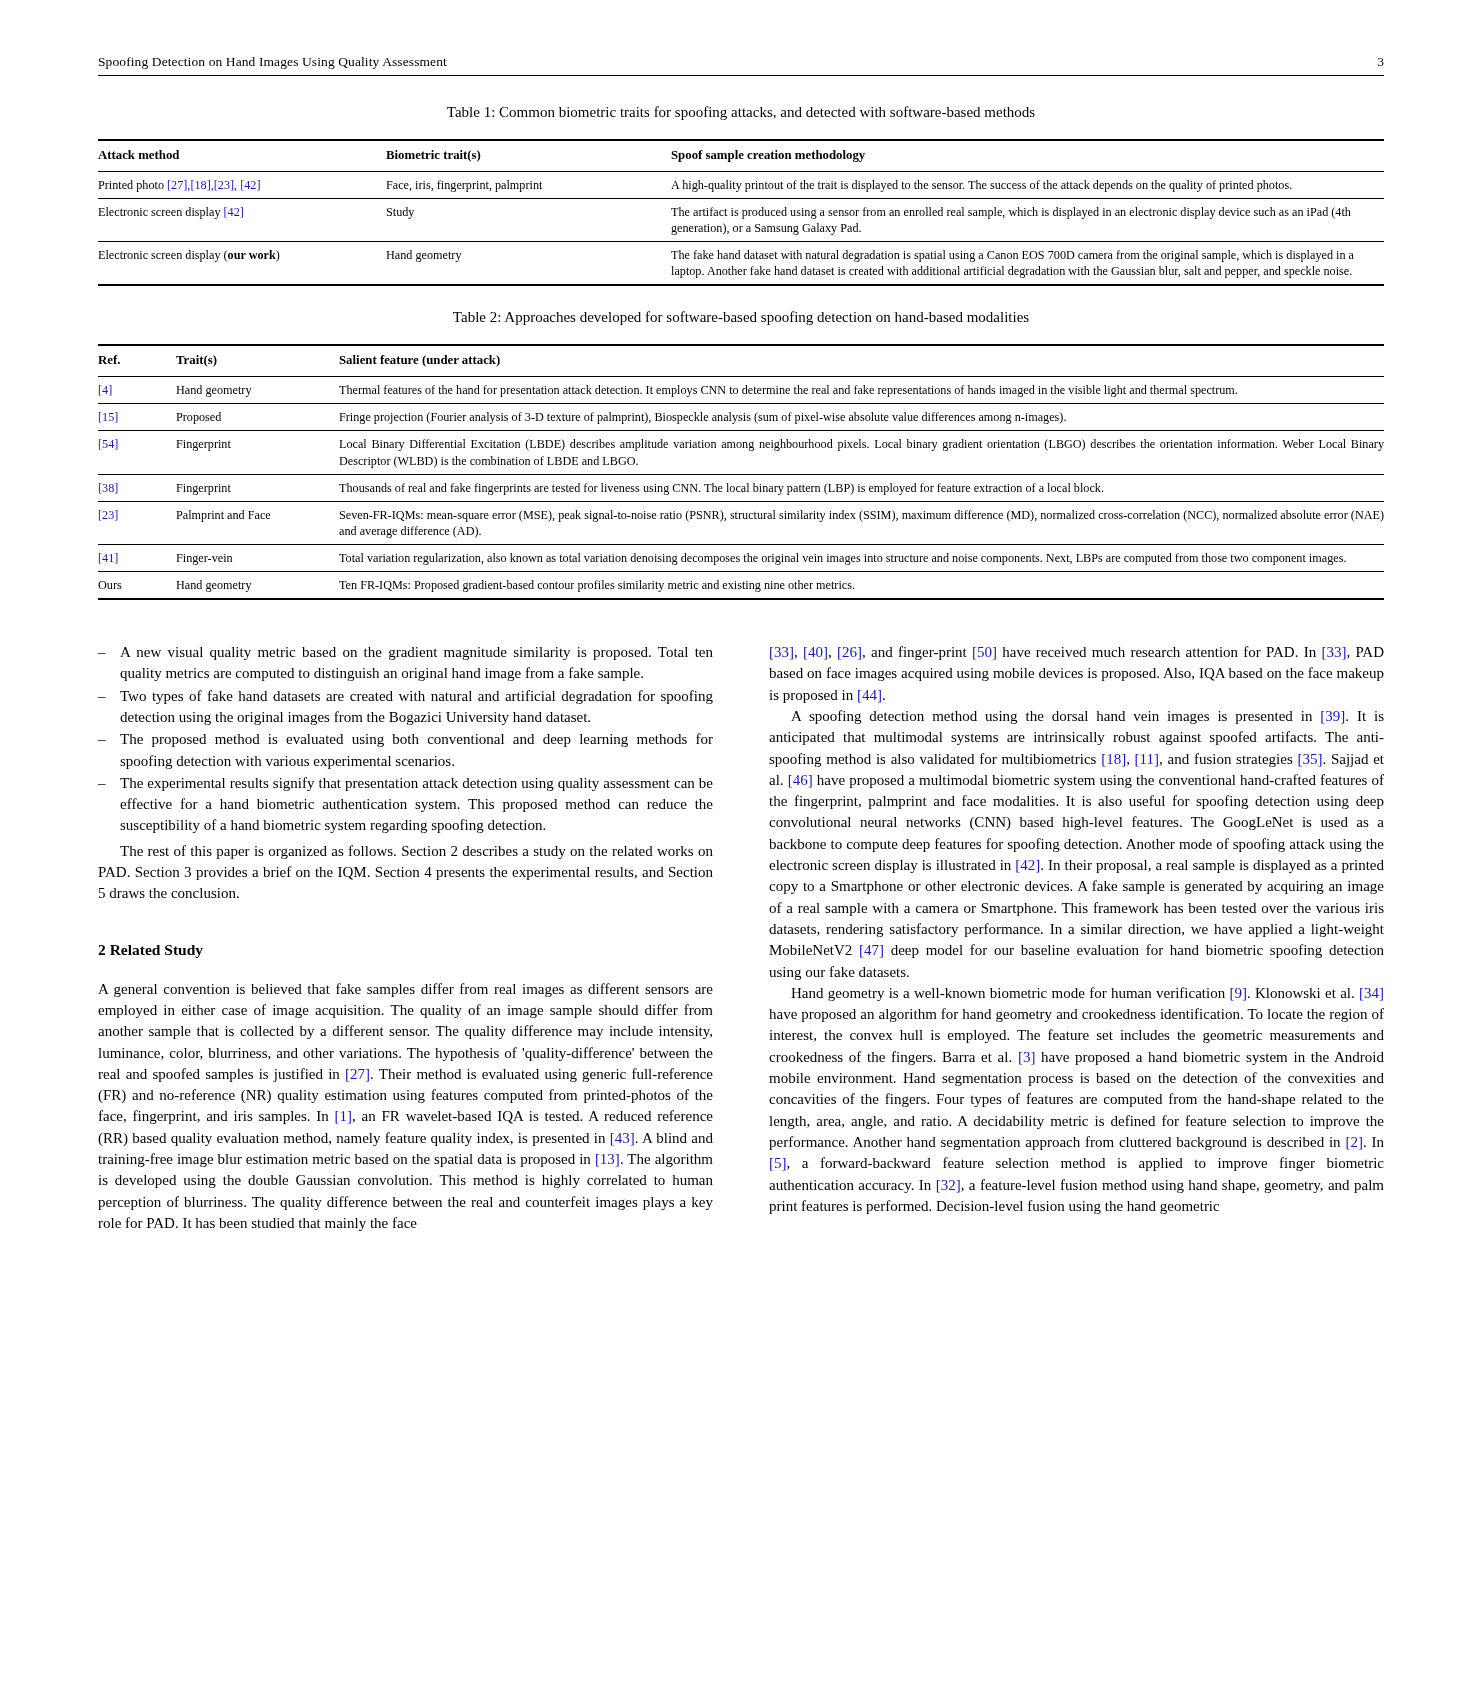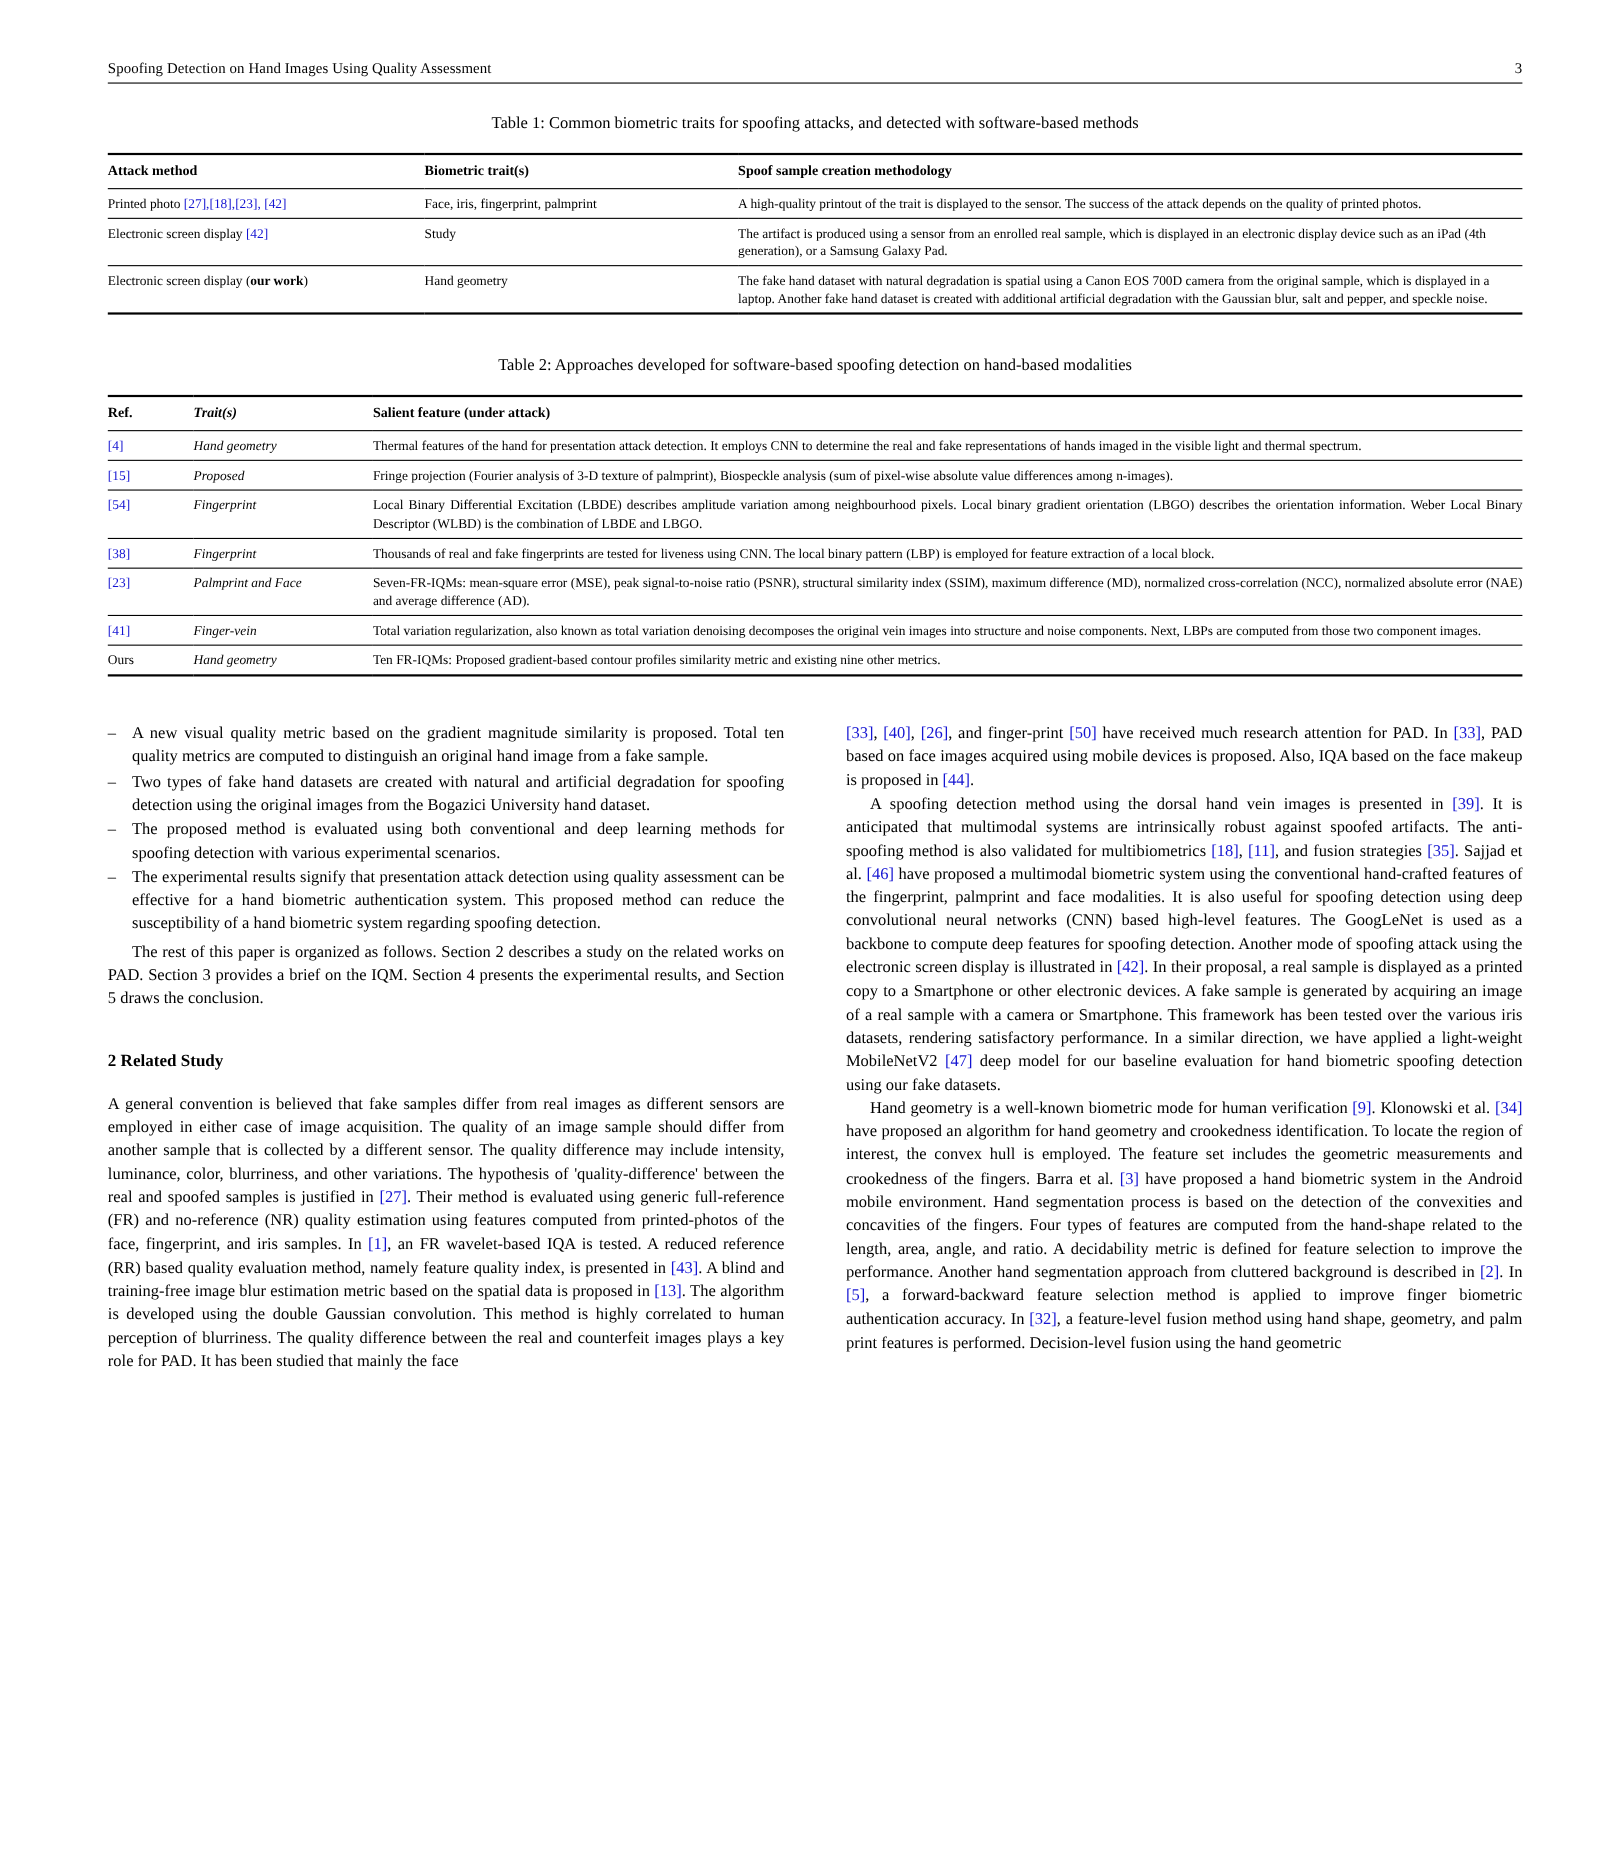--- a/index.html
+++ b/index.html
@@ -45,21 +45,21 @@
     width: 100%;
     margin-bottom: 28px;
   }
 
   
   .caption {
     text-align: center;
     font-size: 15px;
     margin: 0 0 18px 0;
   }
-  .caption.t2 { margin-top: 38px; }
+  .caption.t2 { margin-top: 23px; }
 
   
   table.bt {
     width: 100%;
     border-collapse: collapse;
     font-size: 12.2px;
     line-height: 1.32;
   }
   table.bt td, table.bt th {
     vertical-align: top;
@@ -79,21 +79,21 @@
   .rule-thin   { border-top: 0.9px solid #000; }
   .rule-bottom { border-bottom: 2.4px solid #000; }
 
   
   .t1 .c1 { width: 278px; padding-right: 10px; }
   .t1 .c2 { width: 275px; padding-right: 10px; }
   .t1 .c3 { width: auto; }
 
   
   .t2t .c1 { width: 78px; }
-  .t2t .c2 { width: 155px; padding-right: 8px; font-style: italic; }
+  .t2t .c2 { width: 155px; padding-right: 8px; }
   .t2t .c3 { width: auto; text-align: justify; }
 
   .ref { color: #1414d2; }
   b, .bold { font-weight: bold; }
 
   
   .cols {
     margin-top: 42px;
     display: flex;
     gap: 56px;

